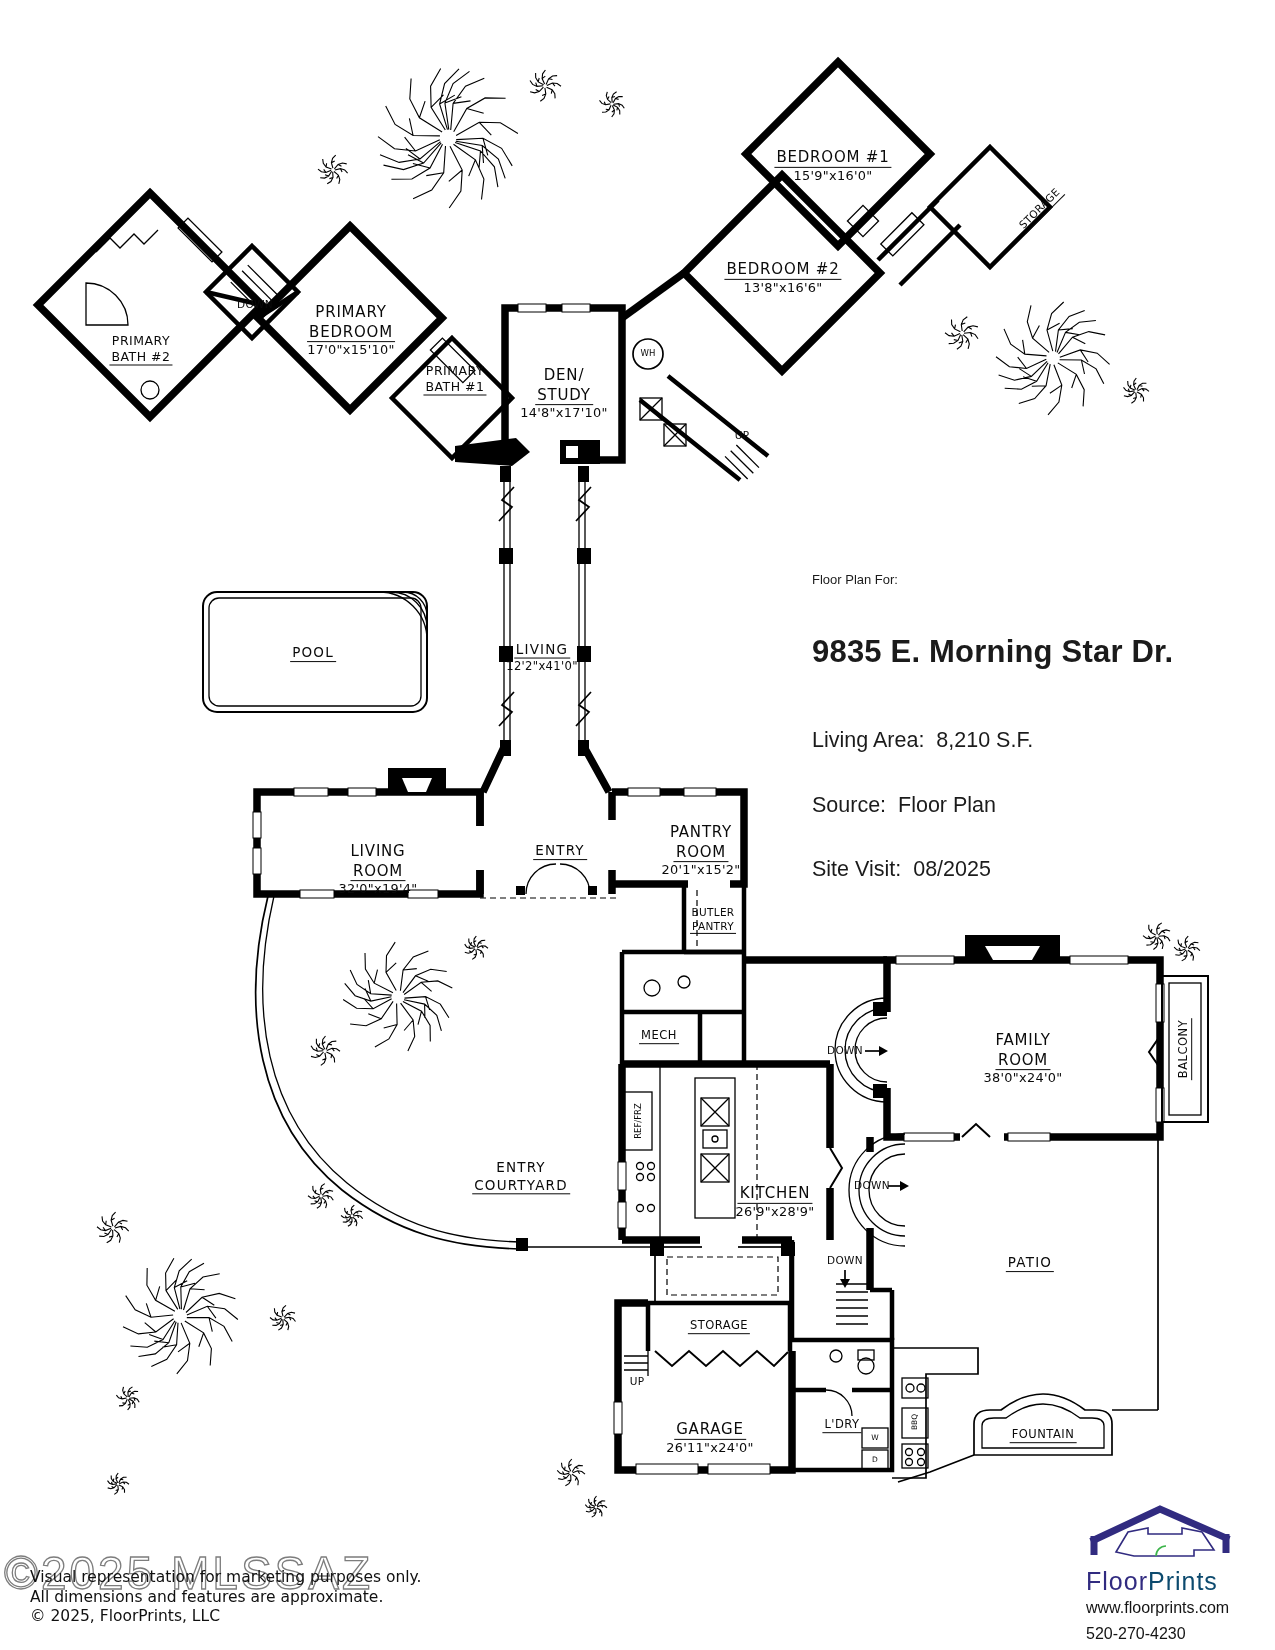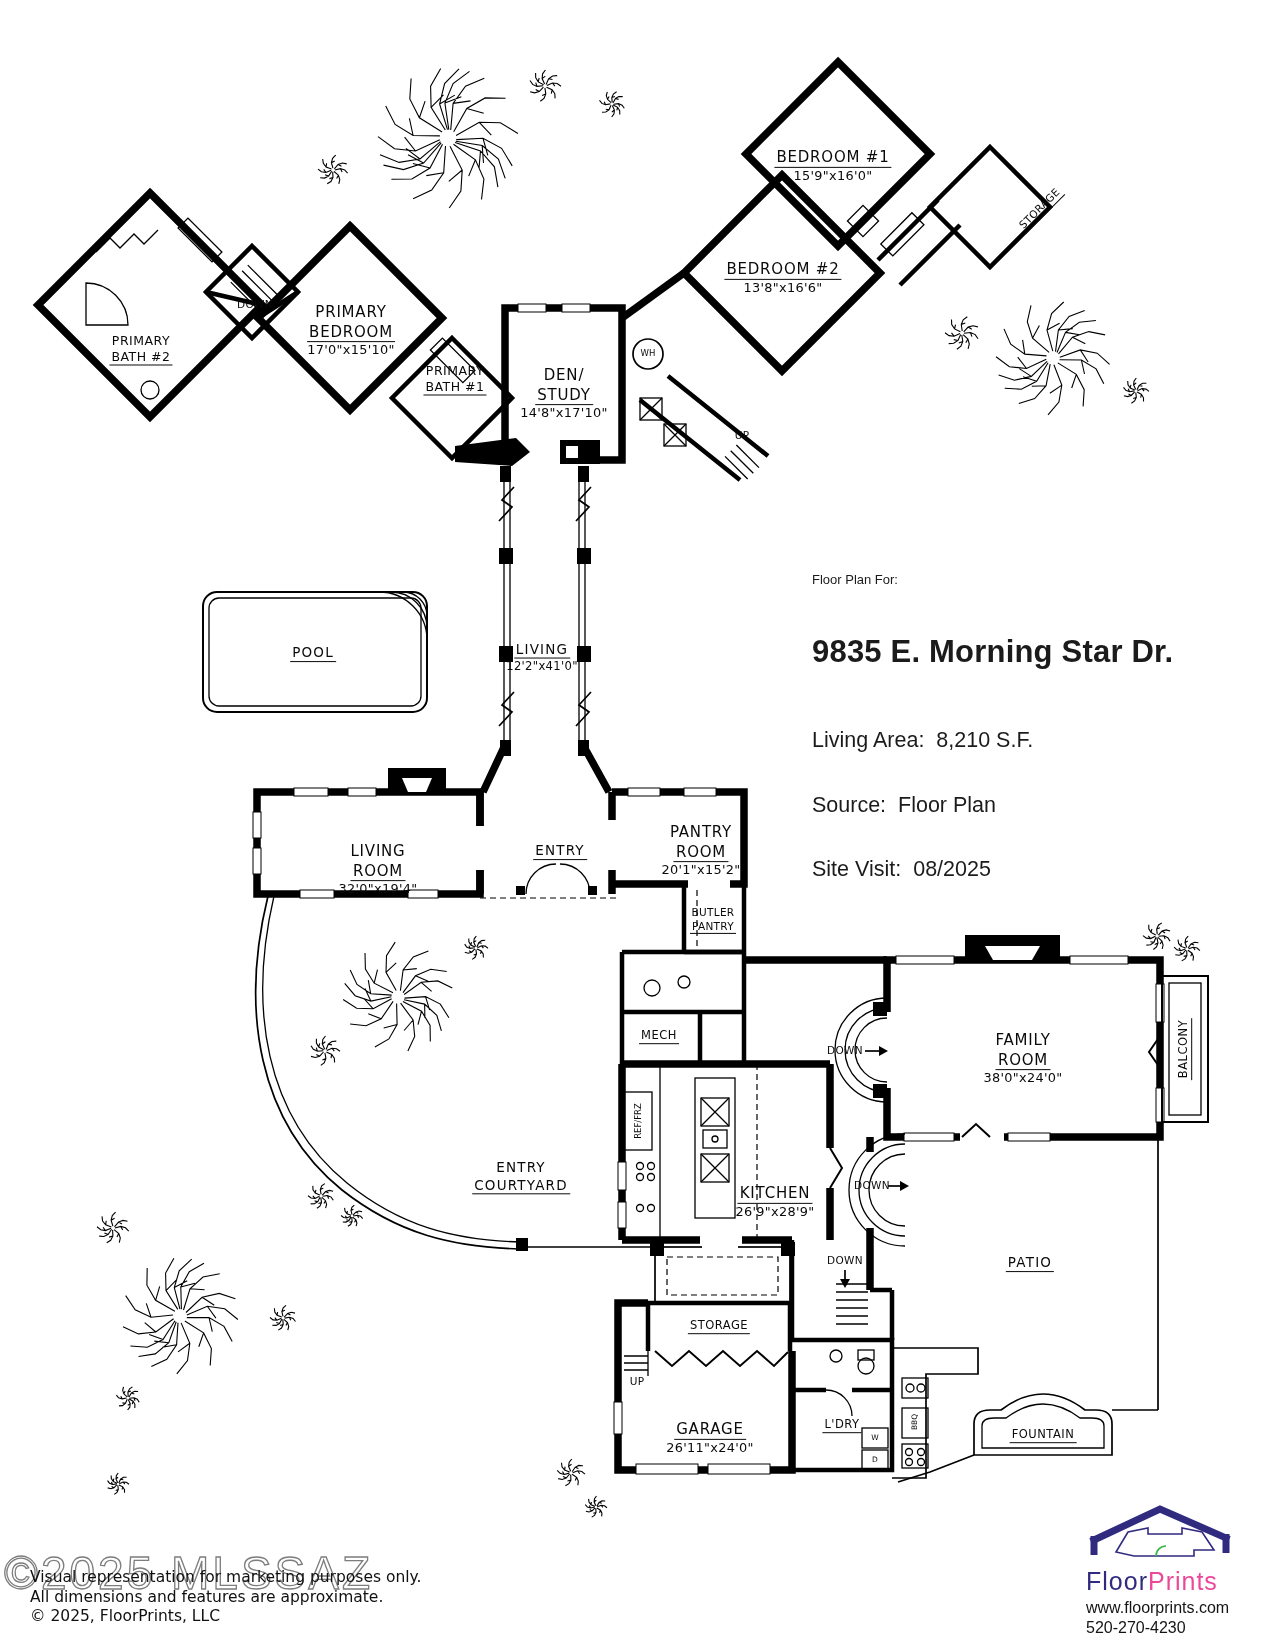--- a/index.html
+++ b/index.html
@@ -34,23 +34,23 @@
   .tb-addr{font-size:31px;font-weight:700;line-height:39px;letter-spacing:.2px}
   .tb-meta{font-size:21.5px;line-height:28.5px}
   .tb-meta.first{margin-top:19px}
   
   .watermark{position:absolute;left:4px;top:1546px;font-family:"Liberation Sans",sans-serif;font-size:46px;letter-spacing:3px;color:#fff;-webkit-text-stroke:1.3px #7d7d7d;z-index:1;font-weight:400}
   .footer{position:absolute;left:30px;top:1568px;font-size:15.5px;line-height:19.5px;color:#101010;z-index:6}
   
   .logo{position:absolute;left:1086px;top:1500px;width:180px;z-index:5;font-family:"Liberation Sans",sans-serif}
   .logo-brand{font-size:25px;letter-spacing:1px;margin-top:1px}
   .logo-floor{color:#312b80;font-weight:500}
-  .logo-prints{color:#ec4899;font-weight:500}
+  .logo-prints{color:#0c4a6e;font-weight:500}
   .logo-web{font-size:16px;color:#141414;margin-top:3px}
-  .logo-phone{font-size:16px;color:#141414;margin-top:2px}
+  .logo-phone{font-size:16px;color:#141414;margin-top:8px}
 </style>
 </head>
 <body>
 
 <div class="page">
 
   <svg class="plan-svg" width="1275" height="1650" viewBox="0 0 1275 1650">
 
     <g id="trees">
         <path d="M456.2,139.6L483.0,138.3L501.6,148.3L512.2,165.9M483.0,138.3L487.8,155.3M455.8,141.2L482.2,145.5L498.4,159.0L505.2,178.4M482.2,145.5L483.5,163.0M455.1,142.4L480.5,150.9L494.4,166.8L497.9,187.1M480.5,150.9L479.0,168.4M453.5,144.3L475.4,159.8L483.9,179.1L481.5,199.5M475.4,159.8L468.7,176.1M450.0,146.2L462.2,170.0L460.9,191.1L449.2,208.0M462.2,170.0L448.8,181.4M445.5,146.0L443.7,172.7L431.7,190.1L413.1,198.7M443.7,172.7L426.3,175.6M442.5,144.3L430.0,168.0L411.9,179.0L391.4,179.2M430.0,168.0L412.9,163.5M441.2,142.9L423.6,163.1L403.5,169.6L383.5,165.1M423.6,163.1L408.0,154.8M440.5,141.7L420.0,159.0L399.1,162.4L380.0,154.8M420.0,159.0L405.9,148.4M439.8,139.7L415.5,151.0L394.5,148.8L378.0,136.6M415.5,151.0L404.6,137.1M439.9,135.9L413.1,135.5L395.1,124.4L385.7,106.1M413.1,135.5L409.4,118.3M442.1,132.0L419.4,117.8L409.8,99.0L411.1,78.5M419.4,117.8L425.1,101.1M445.3,130.0L431.1,107.3L430.6,86.2L440.7,68.4M431.1,107.3L443.5,94.8M447.5,129.6L439.6,104.0L444.6,83.5L459.0,68.9M439.6,104.0L454.8,95.1M448.8,129.6L444.9,103.1L453.1,83.6L469.5,71.4M444.9,103.1L461.4,96.7M450.7,130.0L453.1,103.4L465.5,86.3L484.3,78.2M453.1,103.4L470.5,100.9M453.7,131.8L466.8,108.5L485.1,97.9L505.6,98.2M466.8,108.5L483.7,113.3M456.1,135.6L479.3,122.3L500.4,122.7L517.9,133.5M479.3,122.3L491.3,135.2" stroke="#000" stroke-width="1.1" fill="none"></path>

